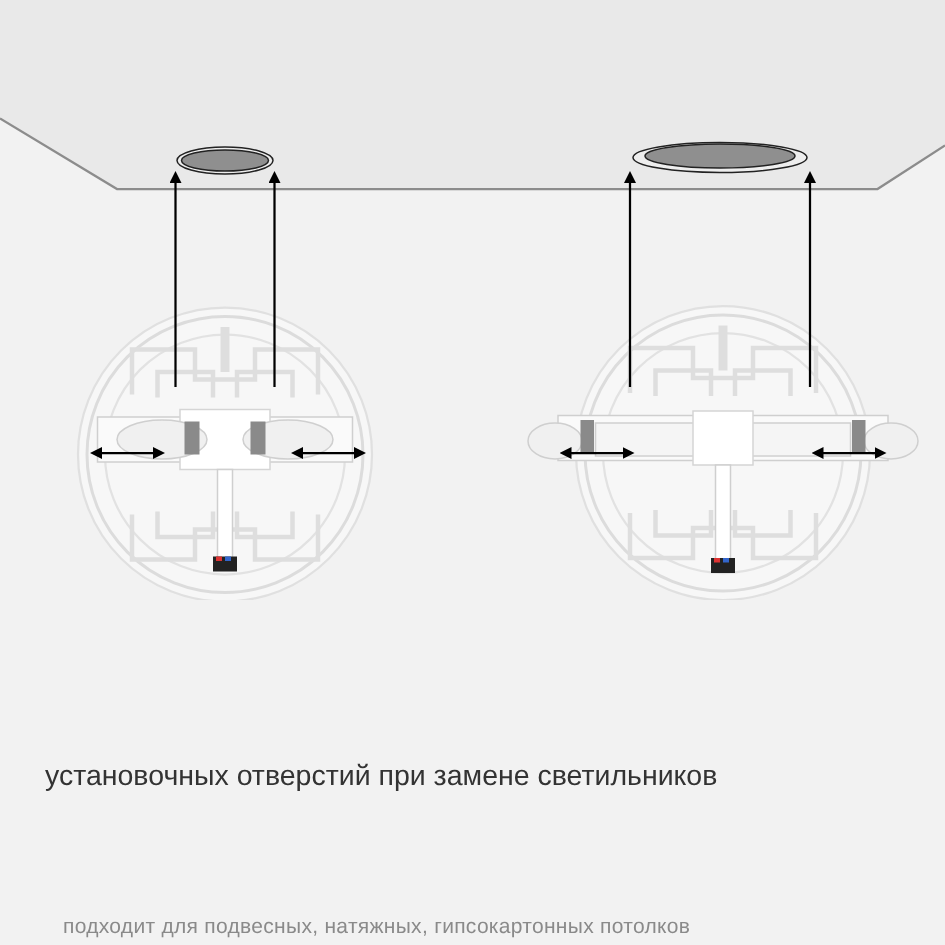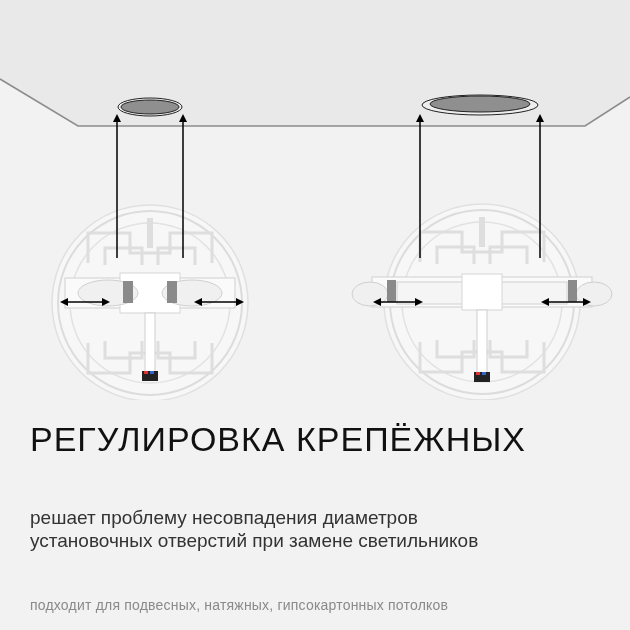--- a/index.html
+++ b/index.html
@@ -16,21 +16,21 @@
       letter-spacing: 1px; font-weight: 400; margin: 0;
     }
     .headline span { display: block; }
     .subtitle {
       position: absolute; left: 30px; top: 506px;
       font-size: 19px; line-height: 23px; color: #333; margin: 0;
     }
     .subtitle span { display: block; }
     .footnote {
       position: absolute; left: 30px; top: 597px;
-      font-size: 14px; color: #8a8a8a; margin: 0; letter-spacing: 0.2px;
+      font-size: 14px; color: #8a8a8a; margin: 12px; letter-spacing: 0.2px;
     }
   </style>
 </head>
 <body>
 
 <svg id="illustration" viewBox="0 0 630 400" xmlns="http://www.w3.org/2000/svg">
   <defs>
     <marker id="ah" markerWidth="8" markerHeight="8" refX="4" refY="4" orient="auto-start-reverse" markerUnits="userSpaceOnUse">
       <path d="M0,0 L8,4 L0,8 Z" fill="#000"></path>
     </marker>
@@ -98,21 +98,19 @@
 
   <g stroke="#000" stroke-width="1.5">
     <line x1="64" y1="302" x2="106" y2="302" marker-start="url(#ah)" marker-end="url(#ah)"></line>
     <line x1="198" y1="302" x2="240" y2="302" marker-start="url(#ah)" marker-end="url(#ah)"></line>
     <line x1="377" y1="302" x2="419" y2="302" marker-start="url(#ah)" marker-end="url(#ah)"></line>
     <line x1="545" y1="302" x2="587" y2="302" marker-start="url(#ah)" marker-end="url(#ah)"></line>
   </g>
 </svg>
 
 <h1 class="headline">
-  <span>РЕГУЛИРОВКА КРЕПЁЖНЫХ</span>
 </h1>
 
 <p class="subtitle">
-  <span>решает проблему несовпадения диаметров</span>
   <span>установочных отверстий при замене светильников</span>
 </p>
 
 <p class="footnote">подходит для подвесных, натяжных, гипсокартонных потолков</p>
 
 </body></html>

